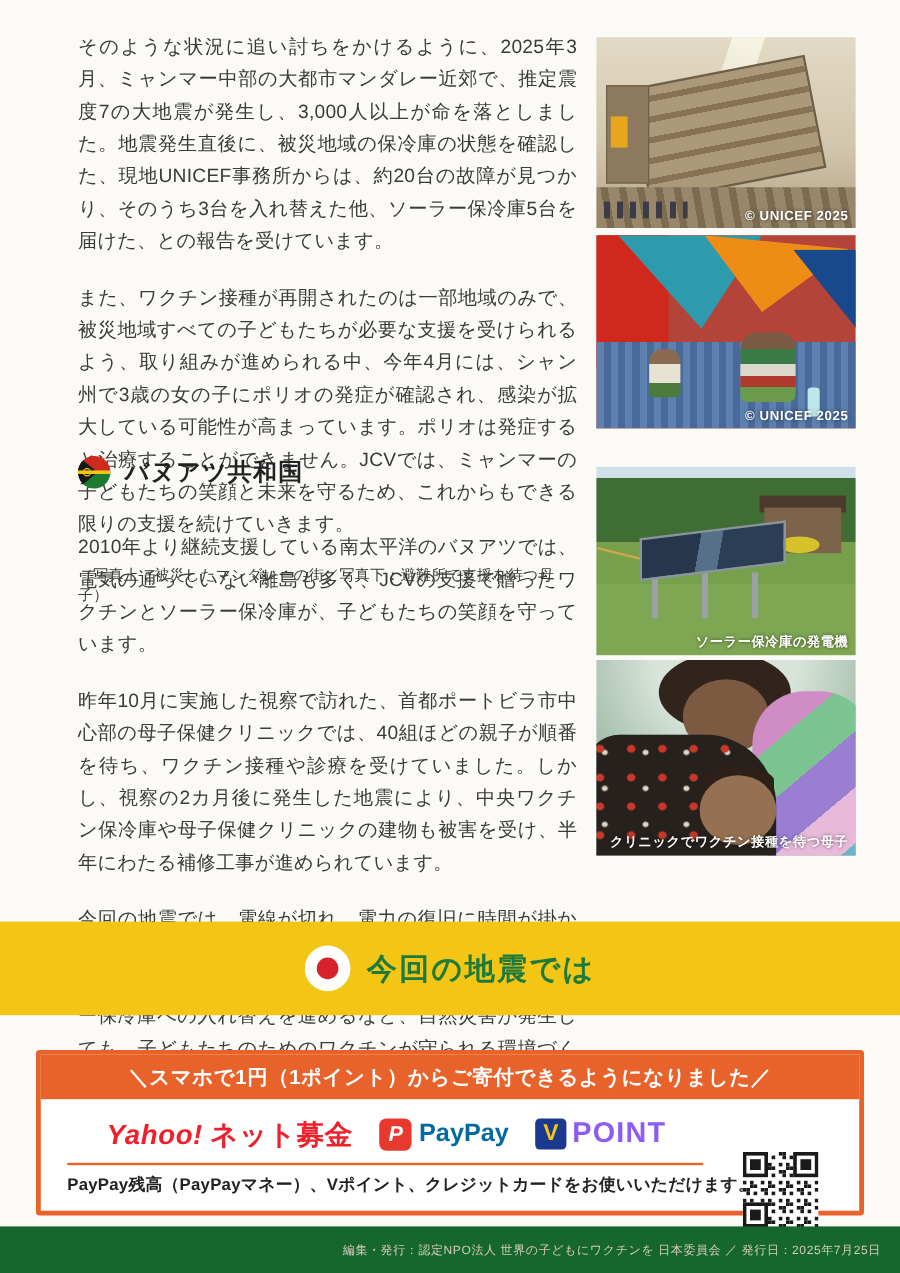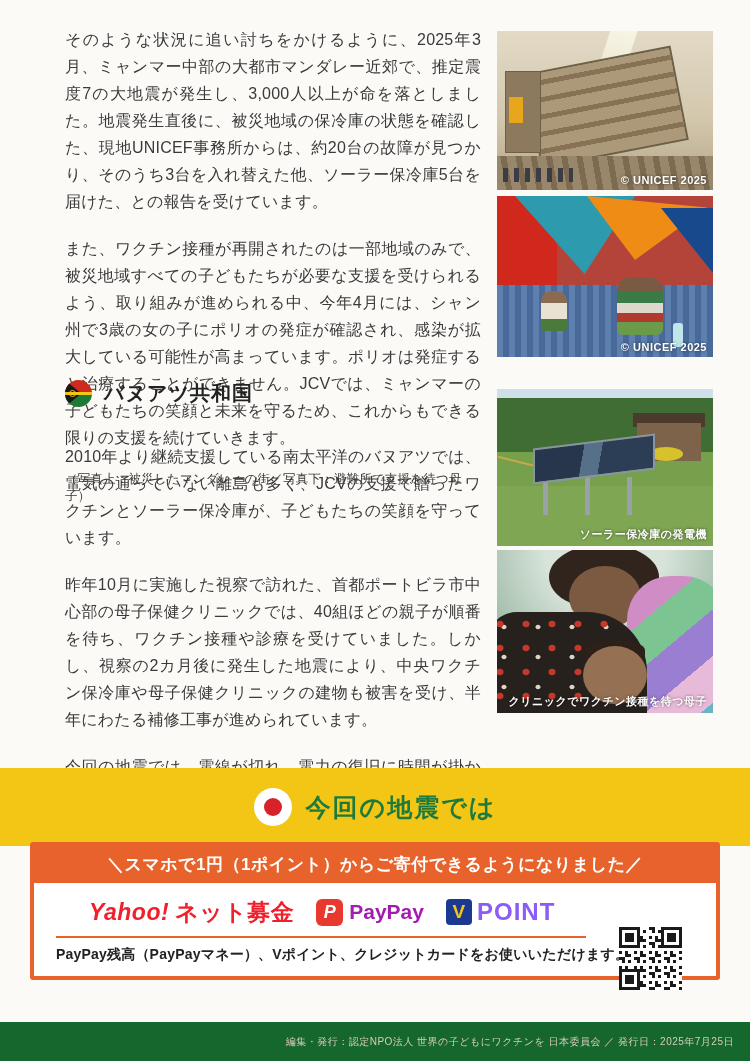--- a/index.html
+++ b/index.html
@@ -126,41 +126,41 @@
   .japan-dot{
     width:38px;height:38px;border-radius:50%;background:#fff;
     display:flex;align-items:center;justify-content:center;flex:0 0 auto;
   }
   .japan-dot .red{width:18px;height:18px;border-radius:50%;background:#d7222a;}
   .yellow-band h2{
     margin:0;font-size:25px;font-weight:bold;color:#1e7a3c;letter-spacing:2px;
   }
   
   .donation-box{
-    position:absolute;left:30px;top:842px;width:690px;height:138px;
+    position:absolute;left:30px;top:875px;width:690px;height:138px;
     border:4px solid #e8632c;border-radius:3px;background:#fff;box-sizing:border-box;
   }
   .donation-header{
     background:#e8632c;height:37px;
     display:flex;align-items:center;justify-content:center;
   }
   .donation-header span{
     color:#fff;font-weight:bold;font-size:17px;letter-spacing:0.5px;
   }
   .donation-body{position:relative;height:93px;padding:12px 20px 0 22px;box-sizing:border-box;}
   .logo-row{display:flex;align-items:center;gap:22px;height:34px;}
   .yahoo-logo{font-size:23px;font-weight:bold;color:#f01f2c;letter-spacing:0.5px;white-space:nowrap;}
   .yahoo-logo .en{font-style:italic;margin-right:6px;margin-left:33px;}
   .paypay-logo{display:flex;align-items:center;gap:6px;}
   .paypay-badge{
     width:27px;height:27px;border-radius:6px;background:#e8392f;
     display:flex;align-items:center;justify-content:center;
     color:#fff;font-weight:bold;font-style:italic;font-size:18px;
   }
-  .paypay-word{font-size:21px;font-weight:bold;color:#a21caf;}
+  .paypay-word{font-size:21px;font-weight:bold;color:#0369a1;}
   .vpoint-logo{display:flex;align-items:center;gap:5px;}
   .vpoint-badge{
     width:26px;height:26px;border-radius:4px;background:#1b3a8f;
     display:flex;align-items:center;justify-content:center;
     color:#f5c515;font-weight:bold;font-size:19px;
   }
   .vpoint-word{font-size:24px;font-weight:bold;color:#8b5cf6;letter-spacing:1px;}
   .divider{height:2px;background:#e8632c;margin:7px 110px 8px 0;}
   .donation-desc{font-size:14px;font-weight:bold;color:#222;letter-spacing:0.2px;}
   .qr{position:absolute;right:34px;top:44px;width:63px;height:63px;background:#fff;}

